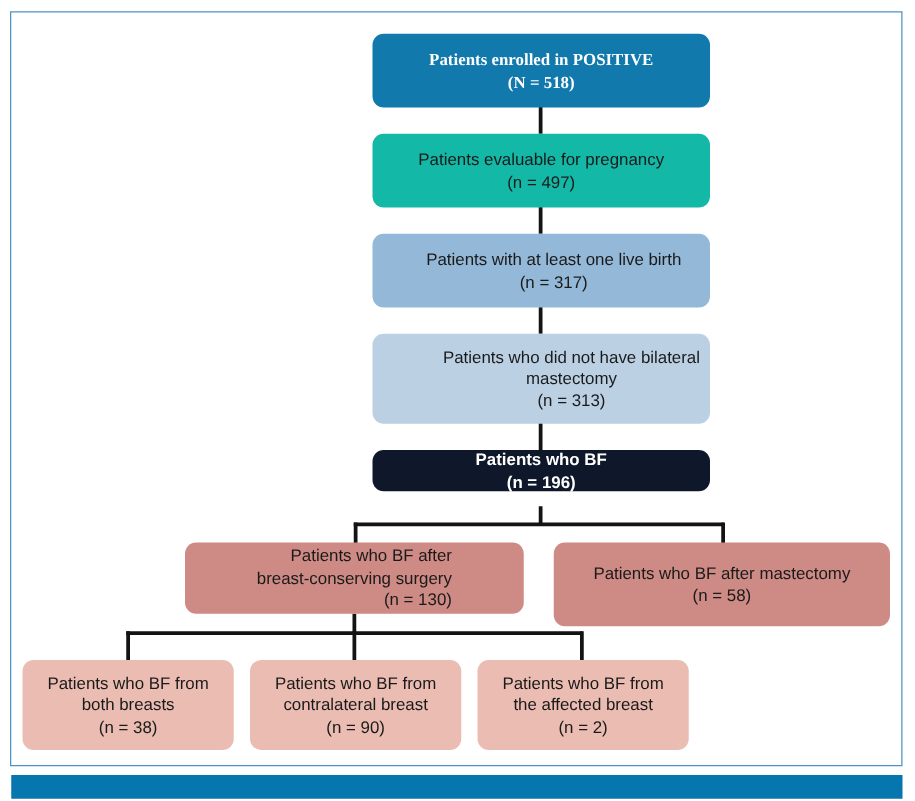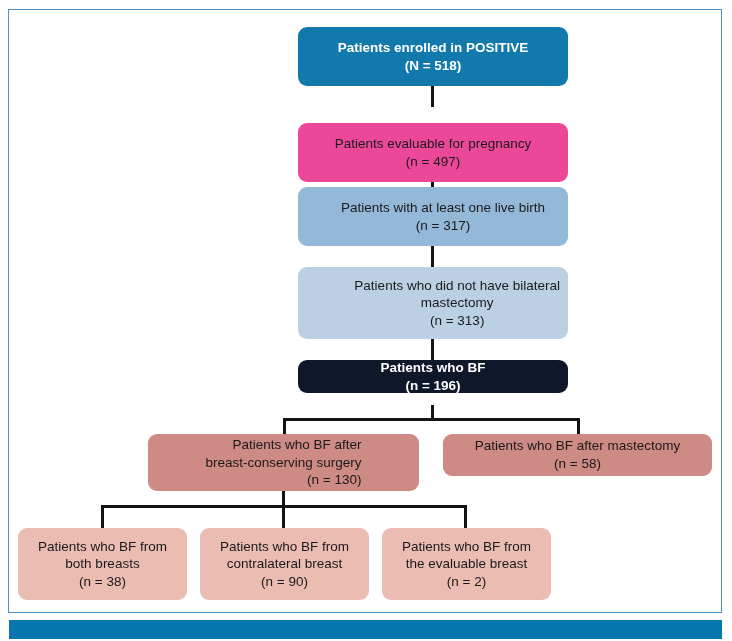--- a/index.html
+++ b/index.html
@@ -75,28 +75,28 @@
   <div class="conn v" style="left:577px;top:418px;height:17px;"></div>
 
   <div class="conn v" style="left:282px;top:491px;height:16px;"></div>
 
   <div class="conn h" style="left:101px;top:505px;width:365px;"></div>
 
   <div class="conn v" style="left:101px;top:505px;height:24px;"></div>
   <div class="conn v" style="left:282px;top:505px;height:24px;"></div>
   <div class="conn v" style="left:464px;top:505px;height:24px;"></div>
 
-  <div class="node" style="left:298px;top:27px;width:270px;height:59px;background:#1179AC;">
+  <div class="node" style="left:298px;top:27px;width:270px;height:59px;background:#1179AC;font-family:Liberation Serif, serif;">
     <span class="lines">
       <span class="l bold white">Patients enrolled in POSITIVE</span>
       <span class="l bold white">(N = 518)</span>
     </span>
   </div>
 
-  <div class="node" style="left:298px;top:123px;width:270px;height:59px;background:#ec4899;">
+  <div class="node" style="left:298px;top:107px;width:270px;height:59px;background:#14b8a6;">
     <span class="lines">
       <span class="l">Patients evaluable for pregnancy</span>
       <span class="l">(n = 497)</span>
     </span>
   </div>
 
   <div class="node" style="left:298px;top:187px;width:270px;height:59px;background:#93B8D8;padding-left:28px;">
     <span class="lines">
       <span class="l">Patients with at least one live birth</span>
       <span class="l">(n = 317)</span>
@@ -119,21 +119,21 @@
   </div>
 
   <div class="node" style="left:148px;top:434px;width:271px;height:57px;background:#CE8A84;text-align:right;">
     <span class="lines">
       <span class="l">Patients who BF after</span>
       <span class="l">breast-conserving surgery</span>
       <span class="l">(n = 130)</span>
     </span>
   </div>
 
-  <div class="node" style="left:443px;top:434px;width:269px;height:42px;background:#CE8A84;">
+  <div class="node" style="left:443px;top:434px;width:269px;height:67px;background:#CE8A84;">
     <span class="lines">
       <span class="l">Patients who BF after mastectomy</span>
       <span class="l">(n = 58)</span>
     </span>
   </div>
 
   <div class="node" style="left:18px;top:528px;width:169px;height:72px;background:#EBBCB2;">
     <span class="lines">
       <span class="l">Patients who BF from</span>
       <span class="l">both breasts</span>
@@ -145,20 +145,20 @@
     <span class="lines">
       <span class="l">Patients who BF from</span>
       <span class="l">contralateral breast</span>
       <span class="l">(n = 90)</span>
     </span>
   </div>
 
   <div class="node" style="left:382px;top:528px;width:169px;height:72px;background:#EBBCB2;">
     <span class="lines">
       <span class="l">Patients who BF from</span>
-      <span class="l">the evaluable breast</span>
+      <span class="l">the affected breast</span>
       <span class="l">(n = 2)</span>
     </span>
   </div>
 
   <div class="footer-bar"></div>
 
 </div>
 
 </body></html>

